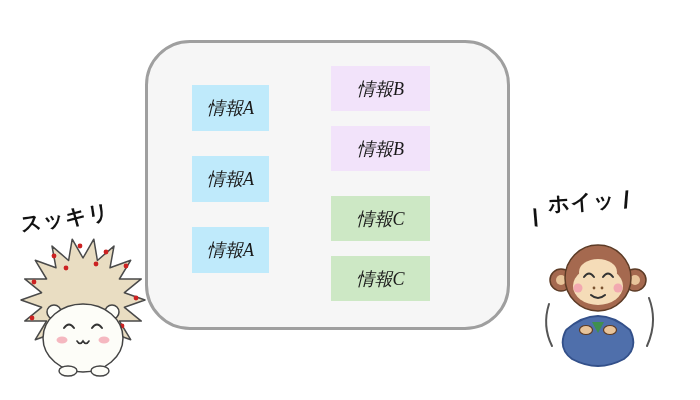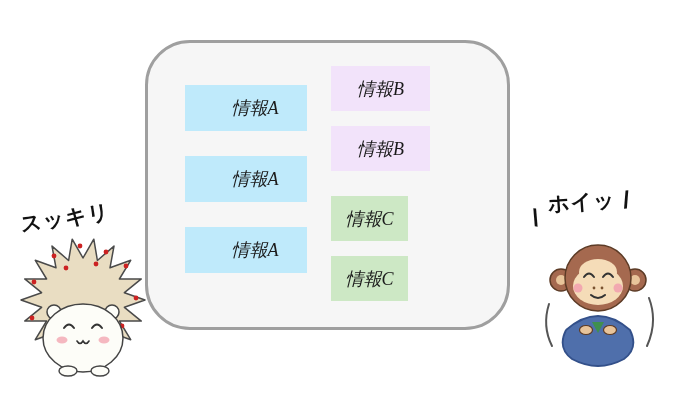--- a/index.html
+++ b/index.html
@@ -14,23 +14,23 @@
   .panel{
     position:absolute;left:145px;top:40px;width:365px;height:290px;
     background:var(--panel-bg);border:3px solid var(--panel-border);
     border-radius:45px;box-sizing:border-box;
   }
   .info-box{
     position:absolute;display:flex;align-items:center;justify-content:center;
     font-family:"Liberation Serif","DejaVu Serif",serif;
     font-size:18px;font-weight:500;color:var(--text);font-style:italic;
   }
-  .box-a{background:var(--box-a);width:104px;height:46px;left:185px;padding-left:18px;}
+  .box-a{background:var(--box-a);width:77px;height:46px;left:192px;}
   .box-b{background:var(--box-b);width:99px;height:45px;left:331px;}
-  .box-c{background:var(--box-c);width:77px;height:45px;left:331px;}
+  .box-c{background:var(--box-c);width:99px;height:45px;left:331px;}
   .a1{top:85px;} .a2{top:156px;} .a3{top:227px;}
   .b1{top:66px;} .b2{top:126px;}
   .c1{top:196px;} .c2{top:256px;}
   .speech{
     position:absolute;font-weight:800;font-size:21px;letter-spacing:1px;color:#111;
     white-space:nowrap;
   }
   .hedgehog-speech{left:20px;top:204px;transform:rotate(-8deg);}
   .monkey-speech{left:532px;top:188px;display:flex;align-items:flex-start;gap:6px;}
   .monkey-speech .word{transform:rotate(-4deg);padding:0 2px;}

